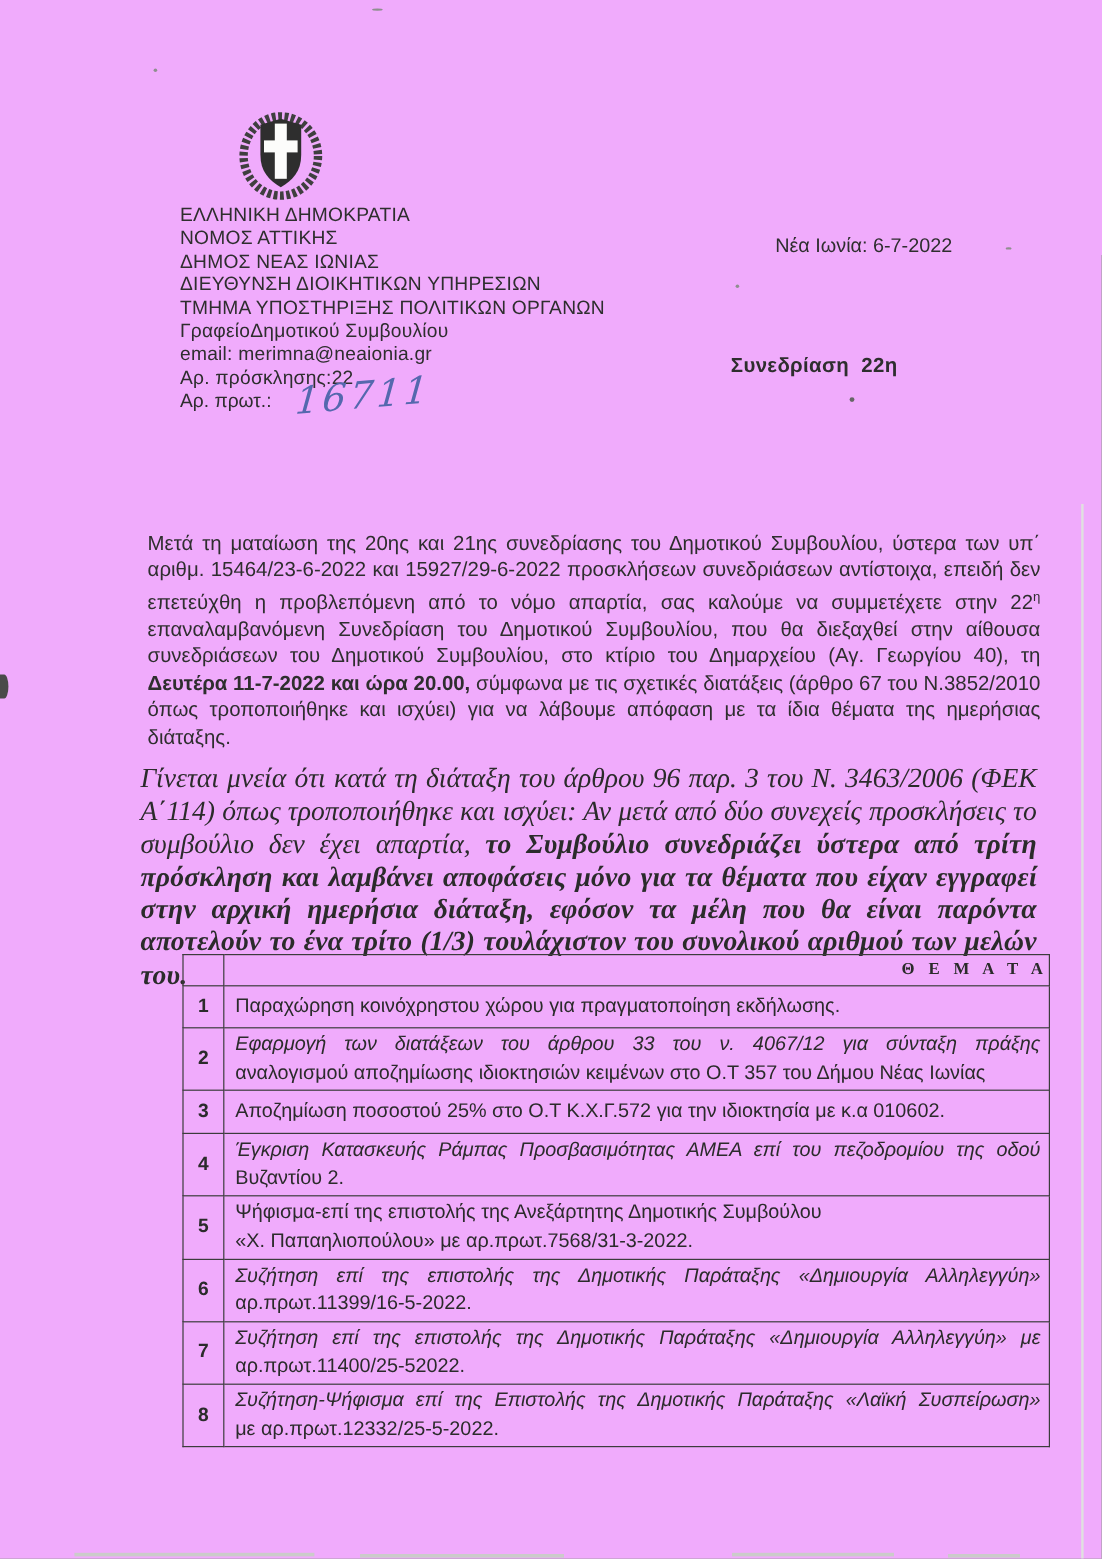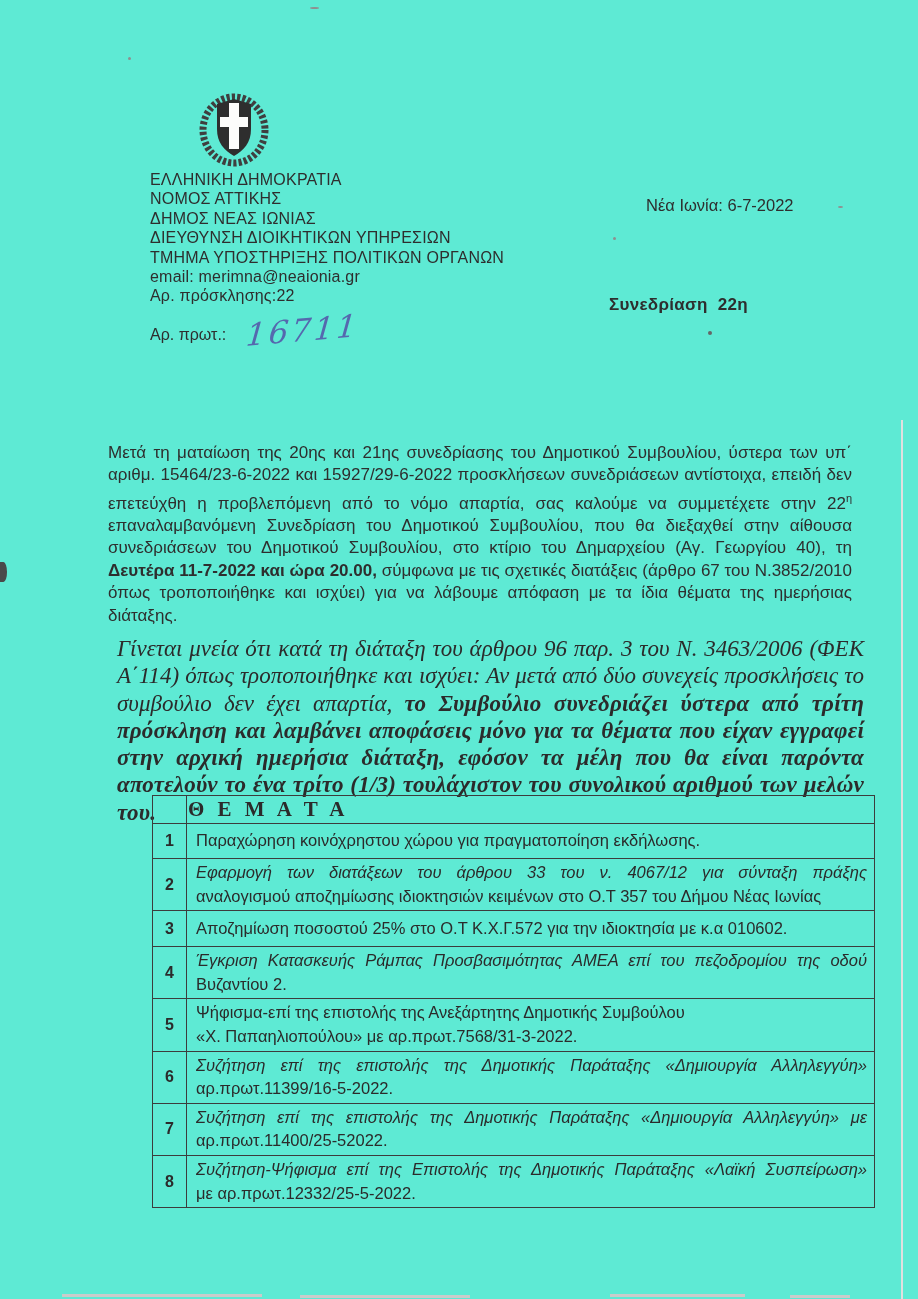--- a/index.html
+++ b/index.html
@@ -1,18 +1,18 @@
 <!DOCTYPE html>
 <html><head>
 <meta charset="utf-8">
 <style>
   html,body { margin:0; padding:0; background:#9a9a9a; }
   .page {
     position:relative; width:918px; height:1299px;
-    background:#5eead4; overflow:hidden;
+    background:#f0abfc; overflow:hidden;
     font-family:"Liberation Sans", sans-serif;
     color:#2e2e2e;
   }
 
   
   .org-block { position:absolute; left:150px; top:170px; font-size:16px; line-height:19.4px; letter-spacing:0.2px; }
   .org-block div { white-space:pre; }
   .proto-label { position:absolute; left:150px; top:326px; font-size:16px; }
   .handwriting {
     position:absolute; left:246px; top:312px;
@@ -20,41 +20,41 @@
     font-size:31px; color:#5568ae; letter-spacing:3px;
     transform:rotate(-5deg) skewX(-10deg);
   }
 
   .logo { position:absolute; left:192px; top:93px; width:84px; height:74px; }
 
   .date-line { position:absolute; left:646px; top:163px; font-size:16.5px;margin-top:33px; }
   .session-title { position:absolute; left:609px; top:295px; font-size:17px; font-weight:bold; white-space:pre; letter-spacing:0.3px;text-align:center; }
   .recipient { position:absolute; left:543px; top:351px; font-size:16.5px; line-height:20.5px; white-space:pre; }
 
-  .p1 { position:absolute; left:108px; top:442px; width:744px; font-size:17px; line-height:22.4px; text-align:justify; }
+  .p1 { position:absolute; left:123px; top:442px; width:744px; font-size:17px; line-height:22.4px; text-align:justify; }
   .p1 sup { font-size:11px; }
   .p2 {
     position:absolute; left:117px; top:635px; width:747px;
     font-family:"Liberation Serif", serif; font-style:italic;
     font-size:23px; line-height:27.3px; text-align:justify; color:#2b2b2b;
   }
   .p2 b { letter-spacing:0.2px; }
 
   
   table.topics {
     position:absolute; left:152px; top:795px; width:723px;
     border-collapse:collapse; table-layout:fixed;
     font-size:16.5px; color:#2b2b2b;
   }
   table.topics td { border:1.6px solid #3c3c3c; vertical-align:middle; }
   td.num { width:31px; text-align:center; font-weight:bold; font-size:16px; }
   td.txt { padding:2px 7px 2px 9px; }
   td.hdr {
-    text-align:left; font-family:"Liberation Serif", serif;
-    font-weight:bold; font-size:21px; letter-spacing:4px;
+    text-align:right; font-family:"Liberation Serif", serif;
+    font-weight:bold; font-size:14px; letter-spacing:4px;
   }
   .ln { line-height:23.6px; }
   .ln.j { text-align:justify; text-align-last:justify;font-style:italic; }
 
   
   .vline { position:absolute; left:901px; top:420px; width:2px; height:879px; background:#e0e0df; }
   .blob-left { position:absolute; left:0; top:562px; width:7px; height:20px; background:#4a4a4a; border-radius:0 60% 60% 0; }
   .smudge { position:absolute; background:#cbcbca; }
   .speck { position:absolute; background:#8f8f8f; border-radius:50%; }
 </style>
@@ -71,20 +71,21 @@
       <rect x="28" y="24" width="28" height="10" fill="#fcfcfb"></rect>
     </svg>
   </div>
 
   <div class="org-block">
     <div>ΕΛΛΗΝΙΚΗ ΔΗΜΟΚΡΑΤΙΑ</div>
     <div>ΝΟΜΟΣ ΑΤΤΙΚΗΣ</div>
     <div>ΔΗΜΟΣ ΝΕΑΣ ΙΩΝΙΑΣ</div>
     <div>ΔΙΕΥΘΥΝΣΗ ΔΙΟΙΚΗΤΙΚΩΝ ΥΠΗΡΕΣΙΩΝ</div>
     <div>ΤΜΗΜΑ ΥΠΟΣΤΗΡΙΞΗΣ ΠΟΛΙΤΙΚΩΝ ΟΡΓΑΝΩΝ</div>
+    <div>ΓραφείοΔημοτικού Συμβουλίου</div>
     <div>email: merimna@neaionia.gr</div>
     <div>Αρ. πρόσκλησης:22</div>
   </div>
   <div class="proto-label">Αρ. πρωτ.:</div>
   <div class="handwriting">16711</div>
 
   <div class="date-line">Νέα Ιωνία: 6-7-2022</div>
   <div class="session-title">Συνεδρίαση  22η</div>
 
   <div class="p1"><span>Μετά τη ματαίωση της 20ης και 21ης συνεδρίασης του Δημοτικού Συμβουλίου, ύστερα των υπ΄ αριθμ. 15464/23-6-2022 και 15927/29-6-2022 προσκλήσεων συνεδριάσεων αντίστοιχα, επειδή δεν επετεύχθη η προβλεπόμενη από το νόμο απαρτία, σας καλούμε να συμμετέχετε στην 22</span><sup>η</sup><span> επαναλαμβανόμενη Συνεδρίαση του Δημοτικού Συμβουλίου, που θα διεξαχθεί στην αίθουσα συνεδριάσεων του Δημοτικού Συμβουλίου, στο κτίριο του Δημαρχείου (Αγ. Γεωργίου 40), τη </span><b>Δευτέρα 11-7-2022 και ώρα 20.00,</b><span> σύμφωνα με τις σχετικές διατάξεις (άρθρο 67 του Ν.3852/2010 όπως τροποποιήθηκε και ισχύει) για να λάβουμε απόφαση με τα ίδια θέματα της ημερήσιας διάταξης.</span></div>

